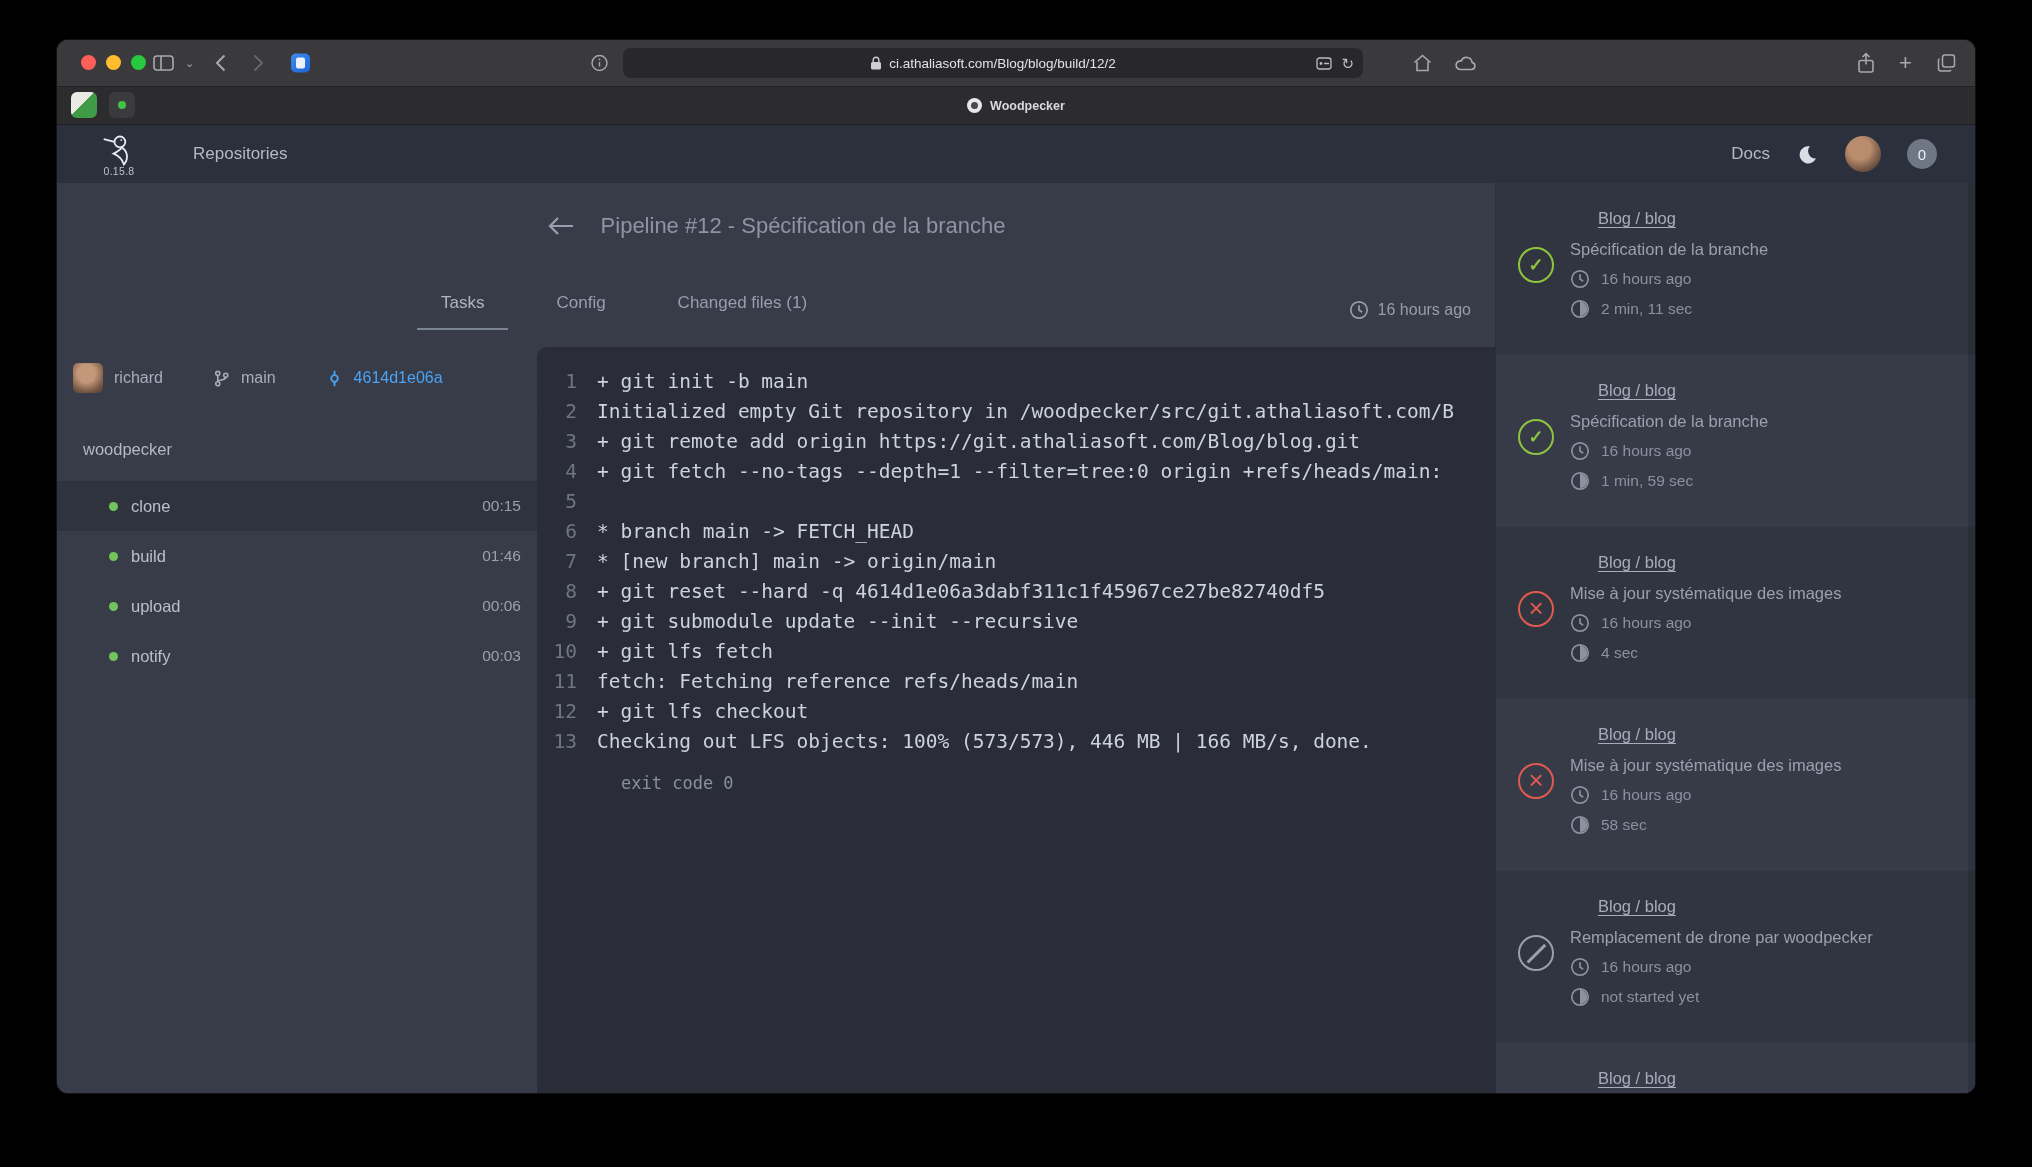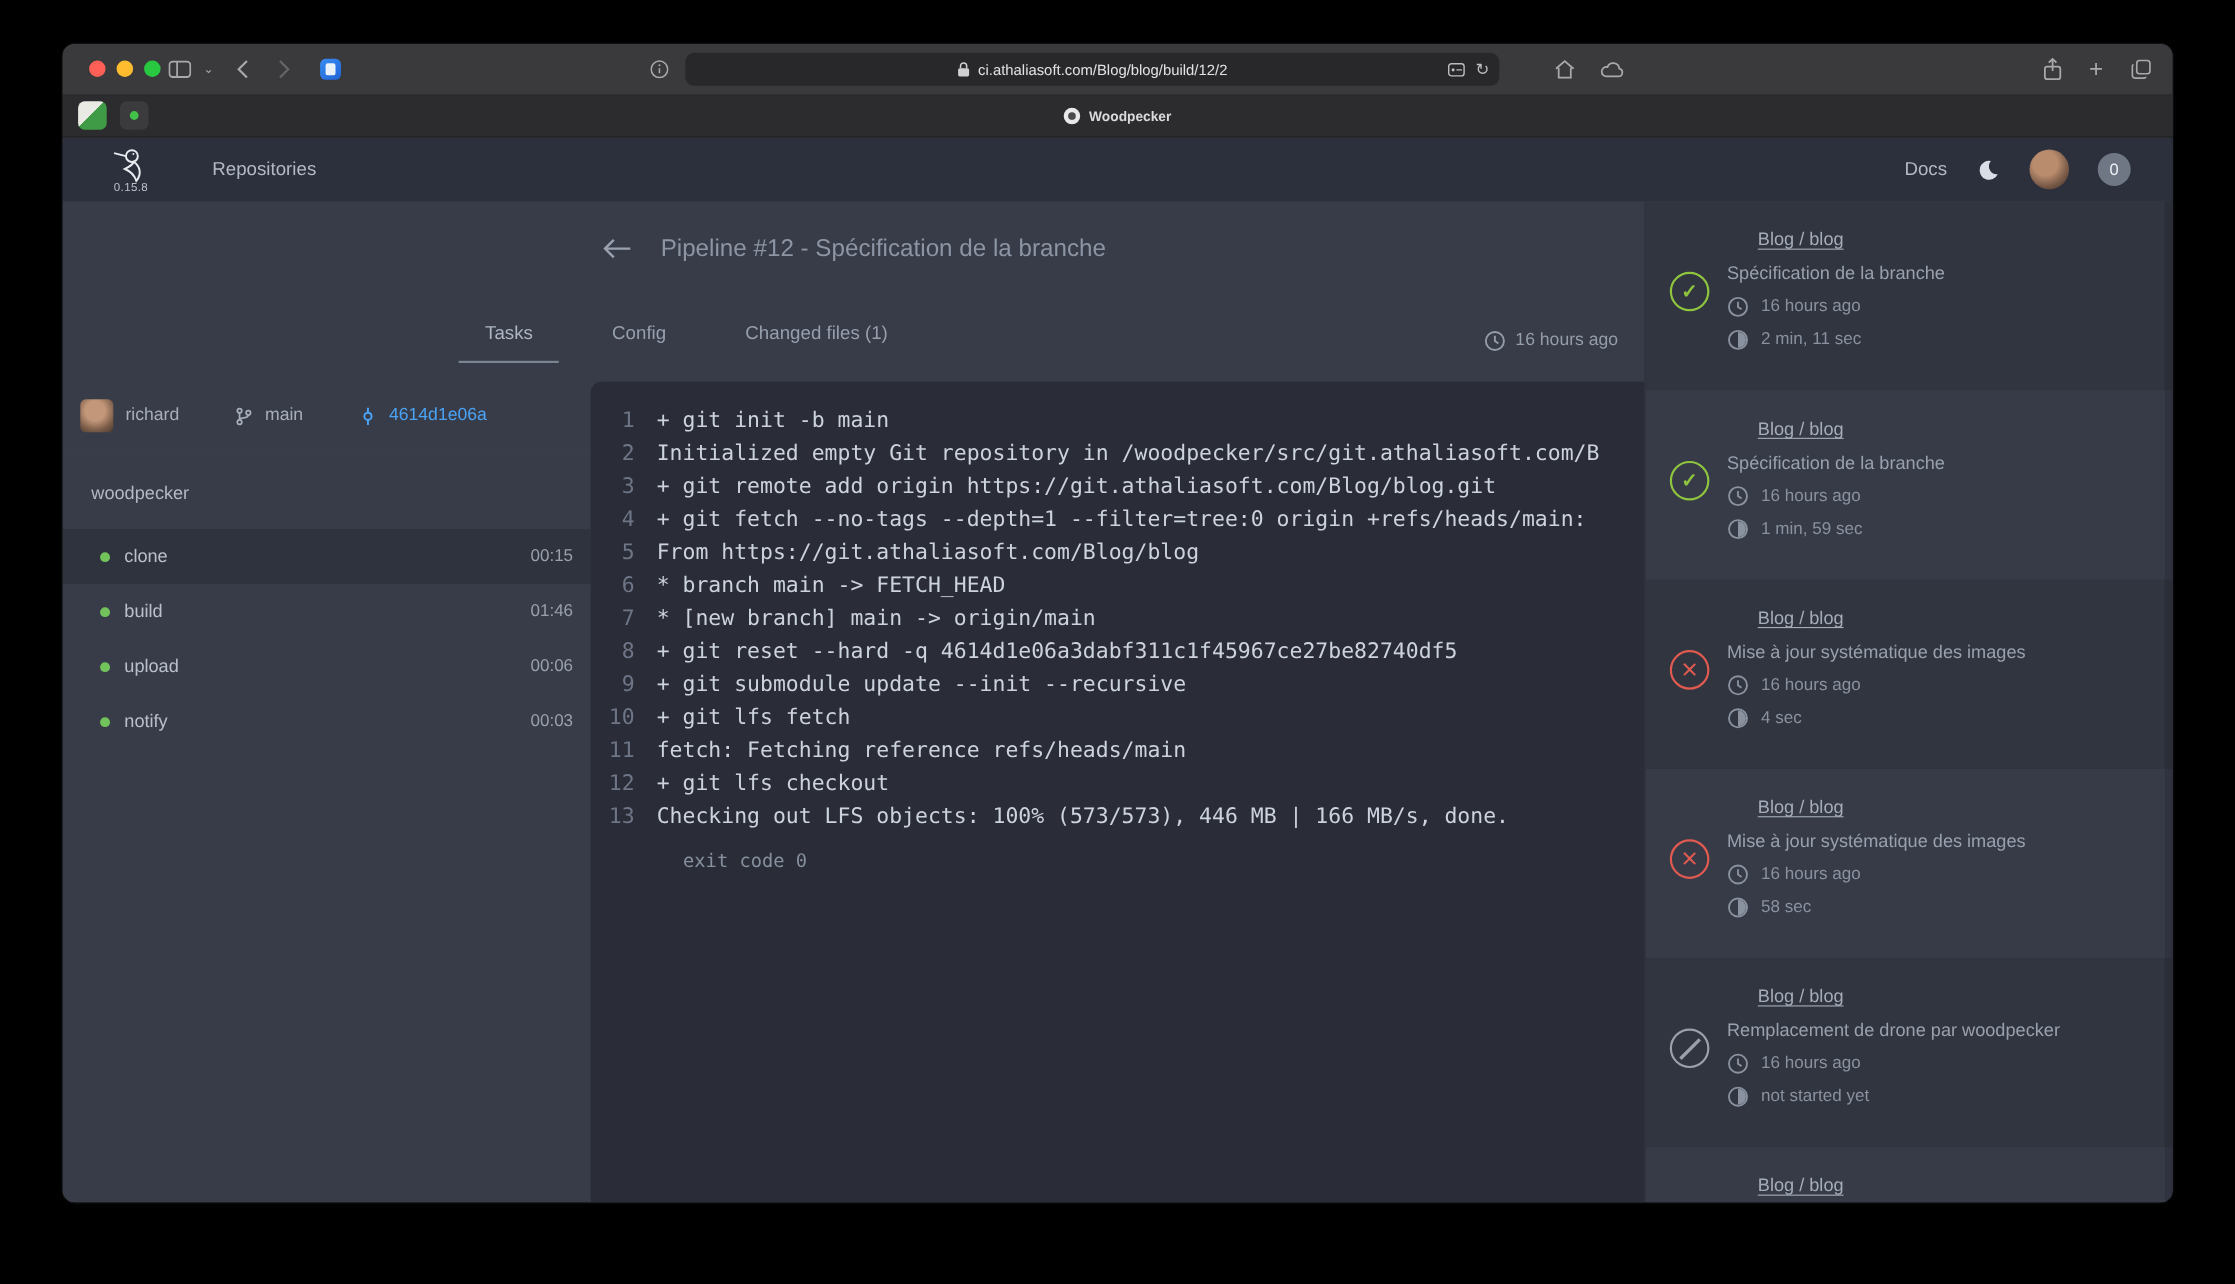--- a/index.html
+++ b/index.html
@@ -53,21 +53,21 @@
   .tab.active{color:#aeb6c4;border-bottom-color:#7b8492;}
   .time-ago{position:absolute;right:24px;top:31px;display:flex;align-items:center;gap:9px;color:#959daa;font-size:16px;}
 
   .content{flex:1;display:flex;min-height:0;}
   .steps-panel{width:480px;flex:none;display:flex;flex-direction:column;gap:12px;}
   .meta-row{height:62px;flex:none;display:flex;align-items:center;gap:50px;padding:0 10px 0 16px;border-bottom:1px solid #42465333;}
   .meta-g{display:flex;align-items:center;gap:11px;font-size:16px;color:#a7aebb;}
   .avatar-sm{width:30px;height:30px;border-radius:5px;background:radial-gradient(circle at 45% 35%,#c3977a 0 35%,#7a5c48 70%,#4a3a2d);}
   .commit-link{color:#4aa3f5;font-size:16px;text-decoration:none;cursor:pointer;}
   .group-label{margin:18px 0 10px 26px;font-size:16.5px;color:#b2b9c4;}
-  .step{height:50px;display:flex;align-items:center;padding:0 16px 0 34px;cursor:pointer;font-size:16.5px;color:#b9c0cb;}
+  .step{height:50px;display:flex;align-items:center;padding:0 16px 0 52px;cursor:pointer;font-size:16.5px;color:#b9c0cb;}
   .step.selected{background:#2f333d;}
   .step .dot{width:9px;height:9px;border-radius:50%;margin-right:13px;flex:none;}
   .step .step-name{flex:1;}
   .step .step-time{font-size:15.5px;color:#99a0ad;}
 
   .log-panel{flex:1;background:#2a2d37;border-radius:10px 0 0 0;padding-top:20px;overflow:hidden;
     font-family:"DejaVu Sans Mono",monospace;min-width:0;}
   .log-line{display:flex;line-height:30px;font-size:19.5px;}
   .log-line .num{width:32px;padding-left:8px;text-align:right;color:#6e7586;flex:none;}
   .log-line .txt{margin-left:20px;white-space:pre;color:#ccd2de;}
@@ -299,21 +299,20 @@
                 <div class="log-line">
     <span class="num">3</span>
     <span class="txt">+ git remote add origin https://git.athaliasoft.com/Blog/blog.git</span>
   </div>
                 <div class="log-line">
     <span class="num">4</span>
     <span class="txt">+ git fetch --no-tags --depth=1 --filter=tree:0 origin +refs/heads/main:</span>
   </div>
                 <div class="log-line">
     <span class="num">5</span>
-    <span class="txt">From https://git.athaliasoft.com/Blog/blog</span>
   </div>
                 <div class="log-line">
     <span class="num">6</span>
     <span class="txt">* branch main -&gt; FETCH_HEAD</span>
   </div>
                 <div class="log-line">
     <span class="num">7</span>
     <span class="txt">* [new branch] main -&gt; origin/main</span>
   </div>
                 <div class="log-line">

